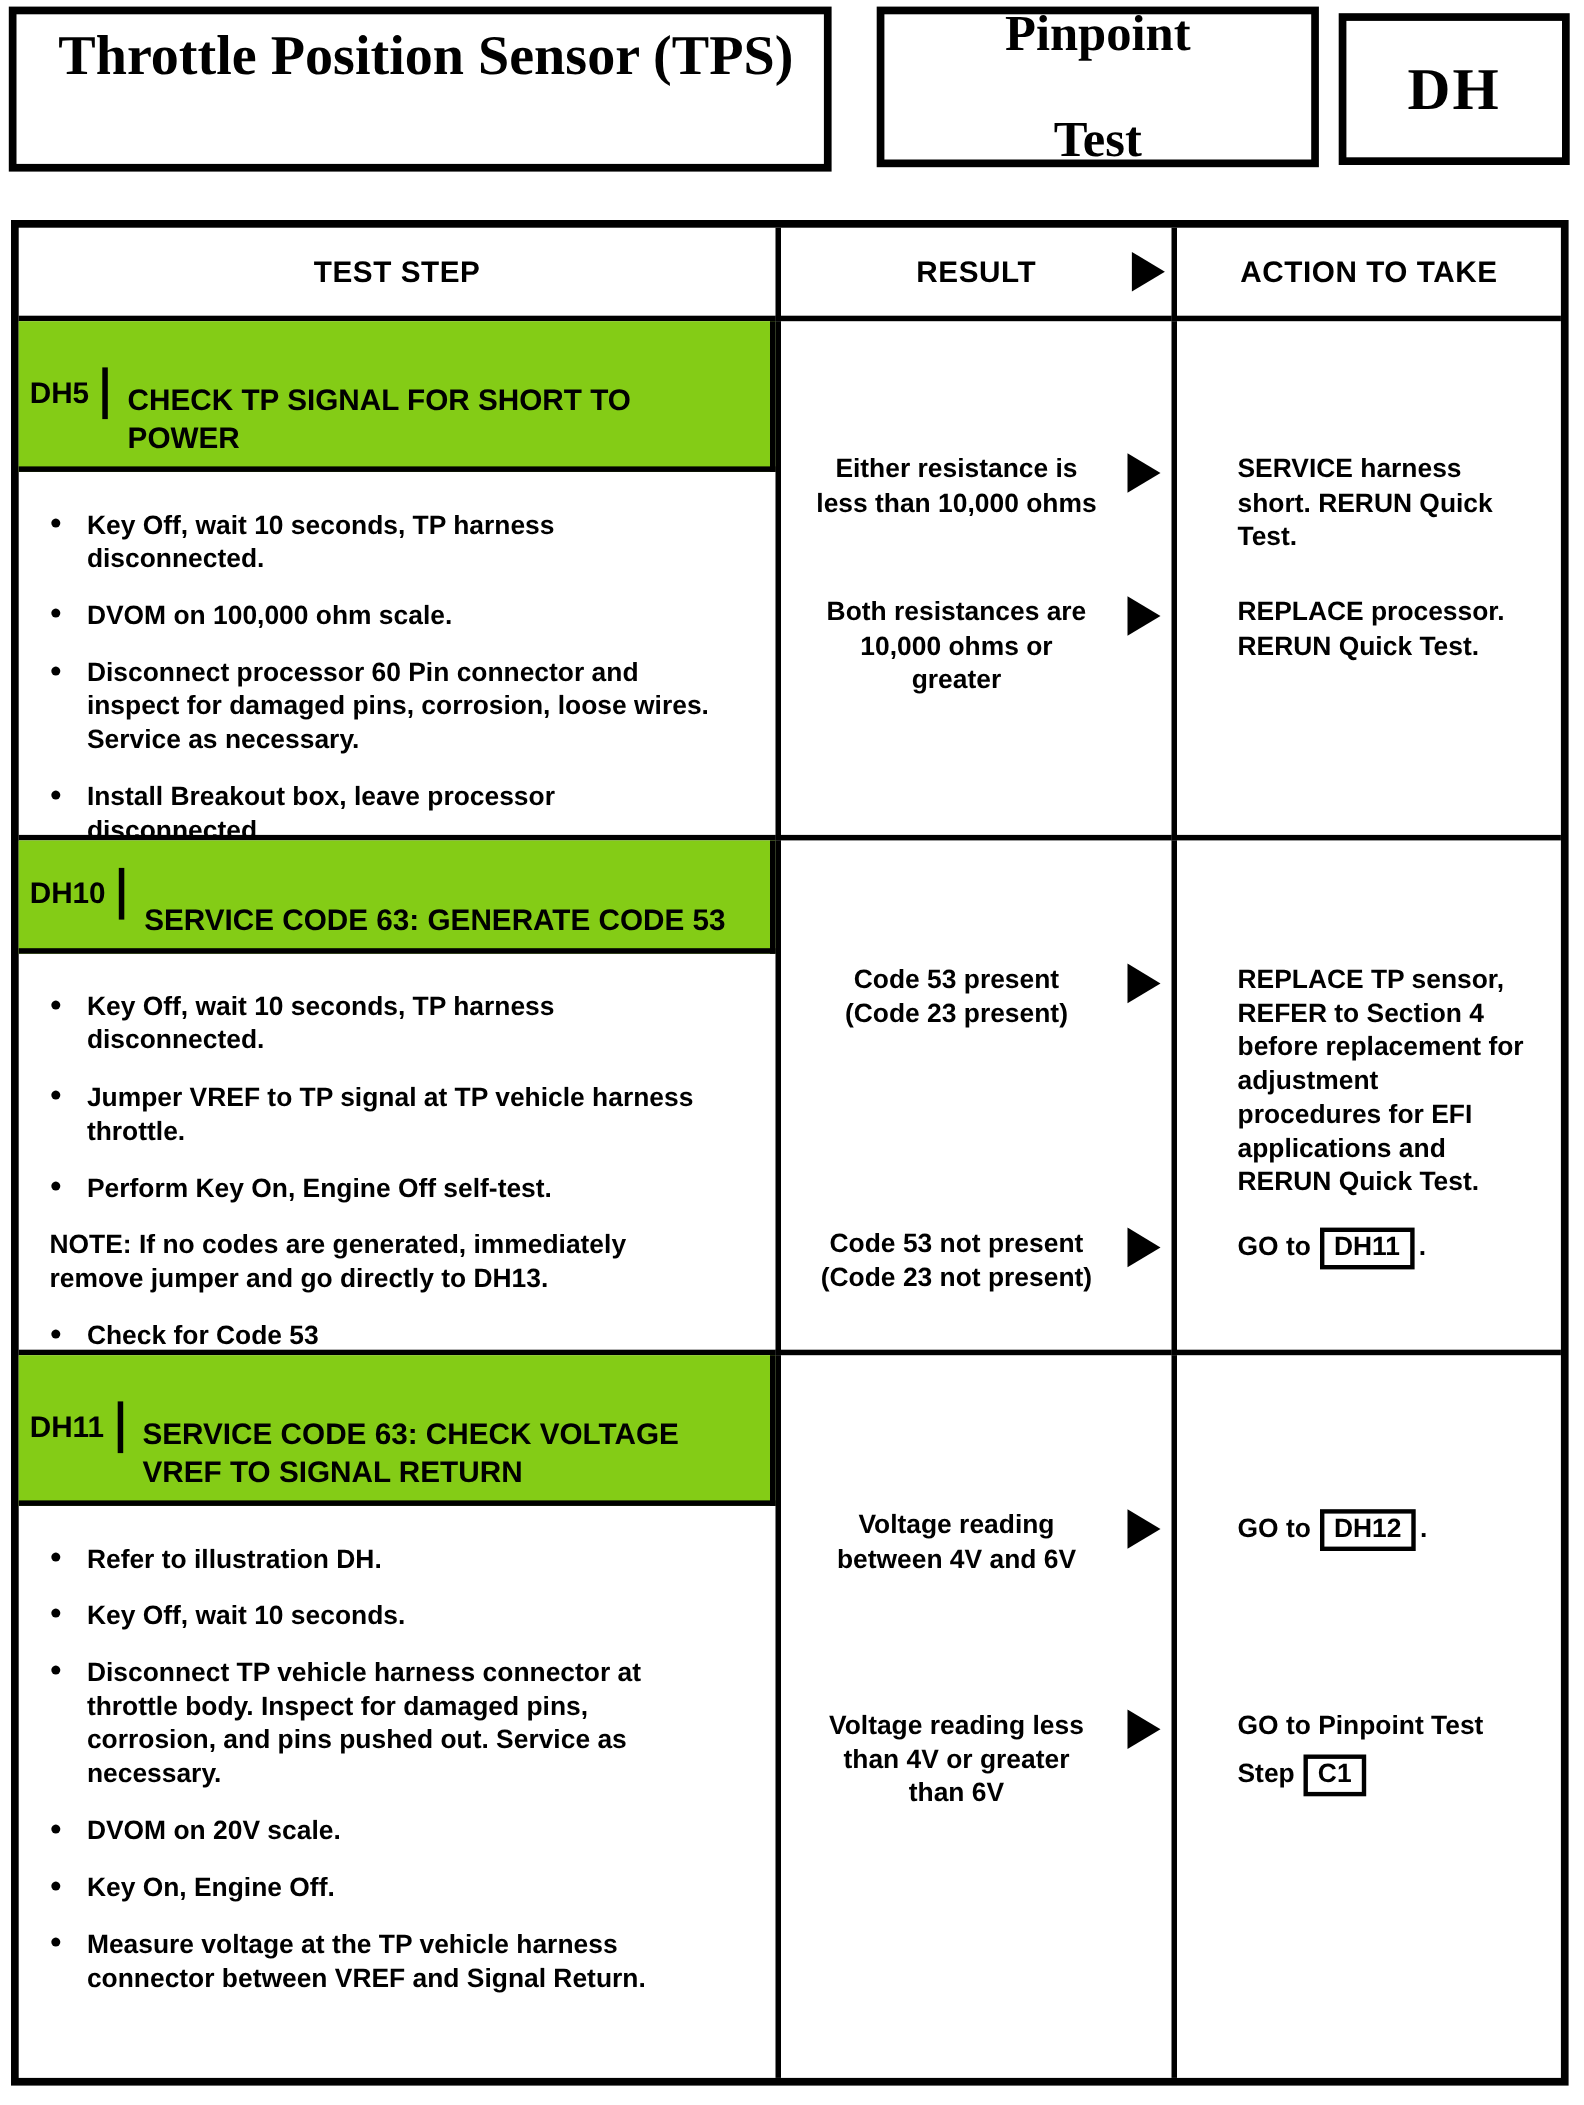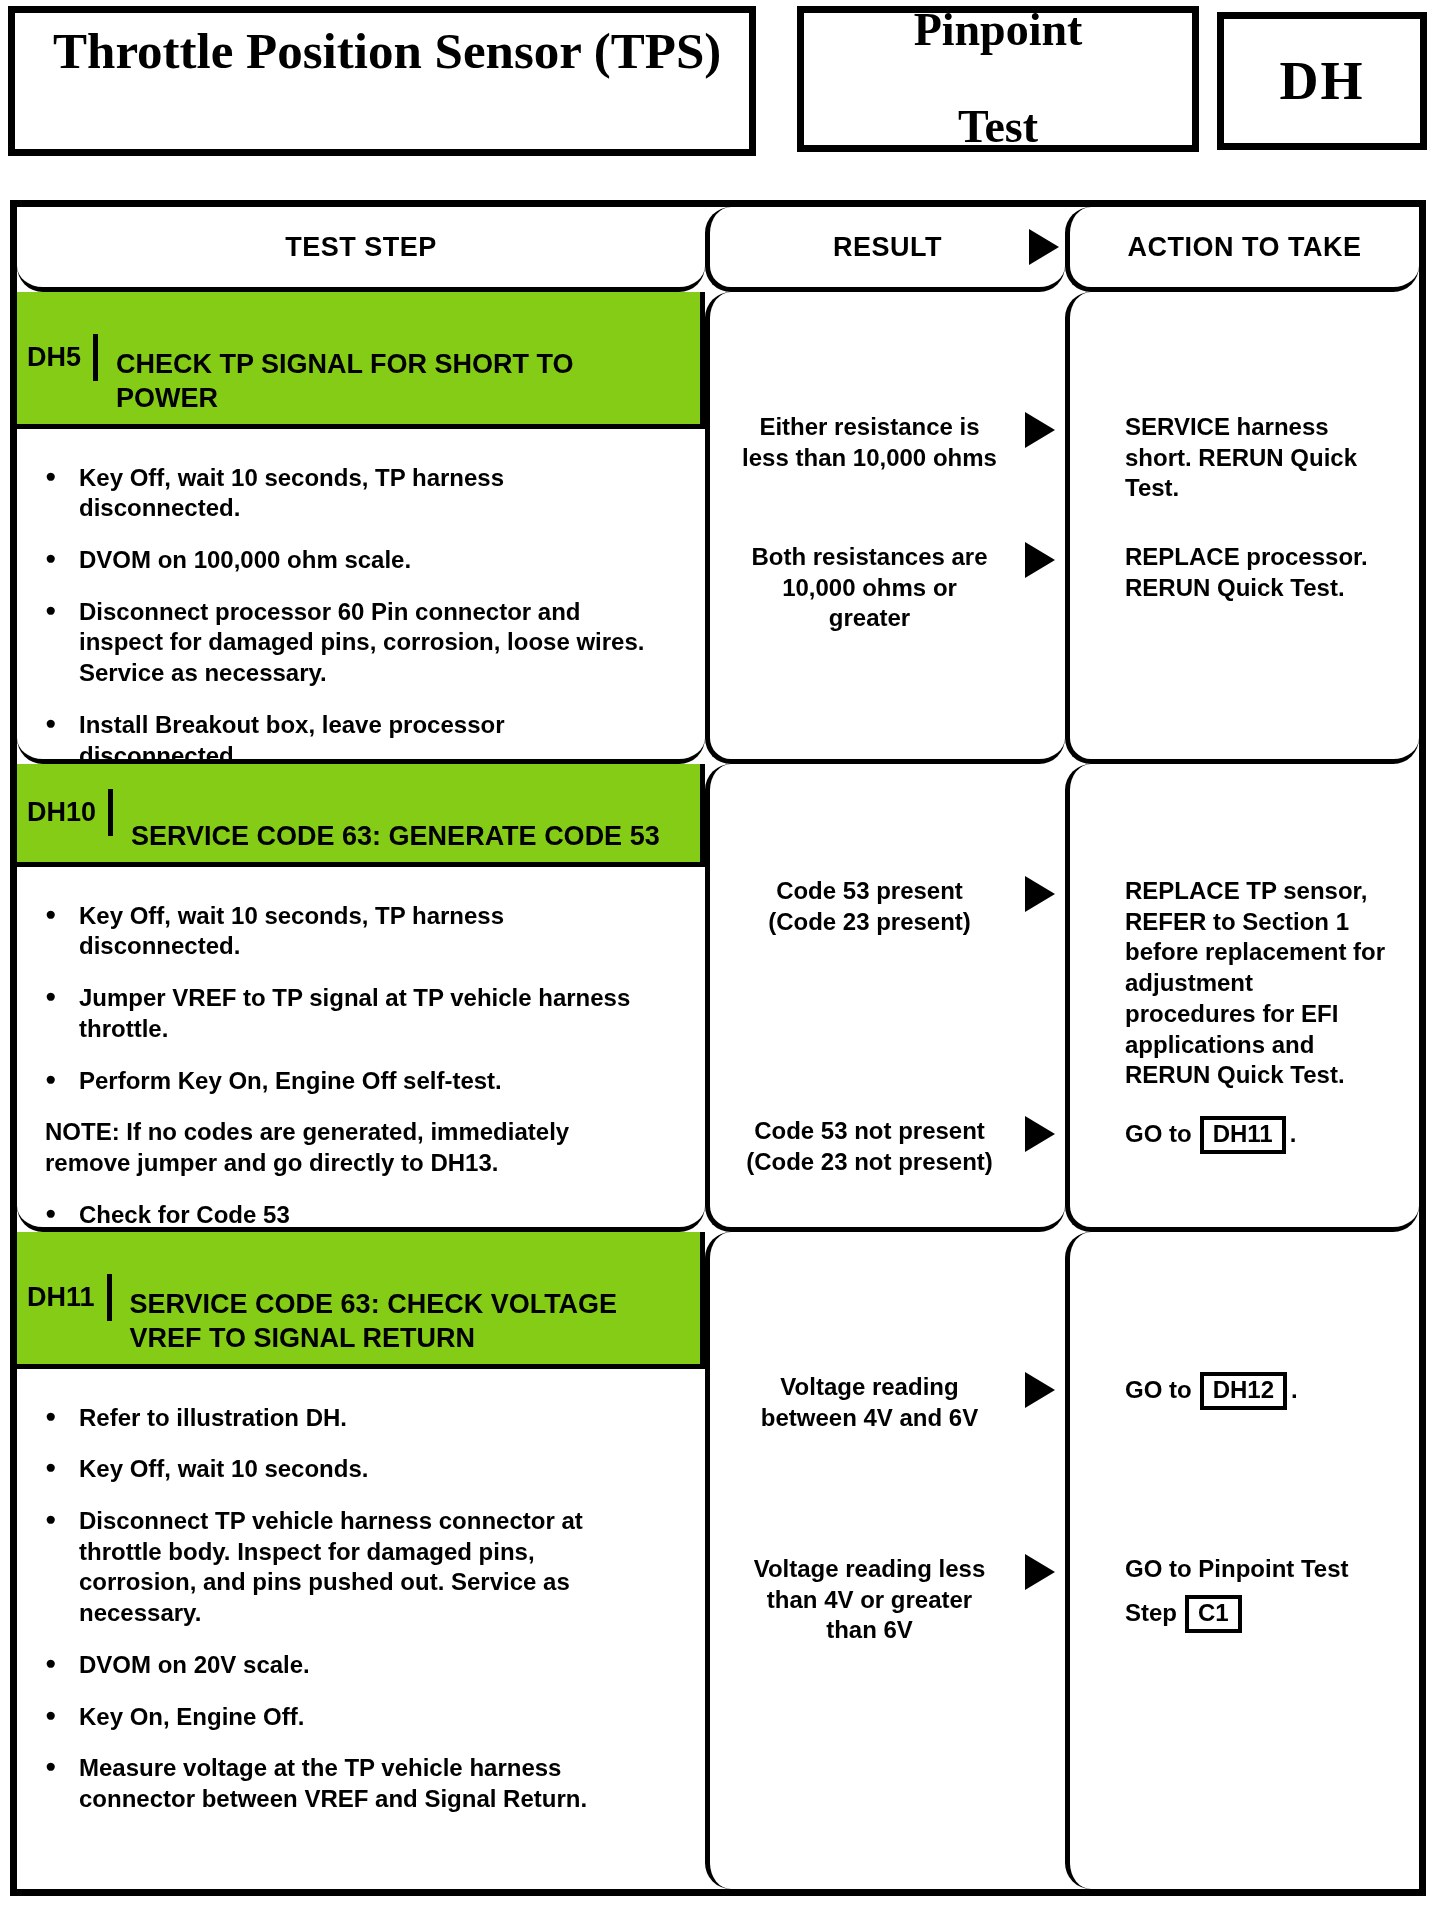--- a/index.html
+++ b/index.html
@@ -26,21 +26,21 @@
                display:flex; align-items:center; justify-content:center; letter-spacing:2px; }
 
   
   .tbl {
     position:absolute; left:10px; top:200px; width:1416px; height:1696px;
     border:7px solid #000; box-sizing:border-box;
     display:grid;
     grid-template-columns:688px 360px 1fr;
     grid-template-rows:85px 472px 468px 1fr;
   }
-  .cell { position:relative; box-sizing:border-box;border-radius:26px; }
+  .cell { position:relative; box-sizing:border-box; }
   .vline { border-left:5px solid #000; }
   .hline { border-bottom:5px solid #000; }
 
   .col-hdr { display:flex; align-items:center; justify-content:center;
              font-size:27px; letter-spacing:.5px; }
 
   
   .tri { display:inline-block; width:0; height:0;
          border-left:30px solid #000;
          border-top:18px solid transparent;
@@ -154,21 +154,21 @@
         <span class="tri"></span>
       </div>
       <div class="entry" style="top:352px">
         <div class="entry-text multiline">Code 53 not present
 (Code 23 not present)</div>
         <span class="tri"></span>
       </div>
     </div>
     <div class="cell hline vline">
       <div class="action-entry multiline" style="top:112px">REPLACE TP sensor,
-REFER to Section 1
+REFER to Section 4
 before replacement for
 adjustment
 procedures for EFI
 applications and
 RERUN Quick Test.</div>
       <div class="action-entry" style="top:352px">
         <span>GO to</span><span class="ref-box">DH11</span><span>.</span>
       </div>
     </div>
 

